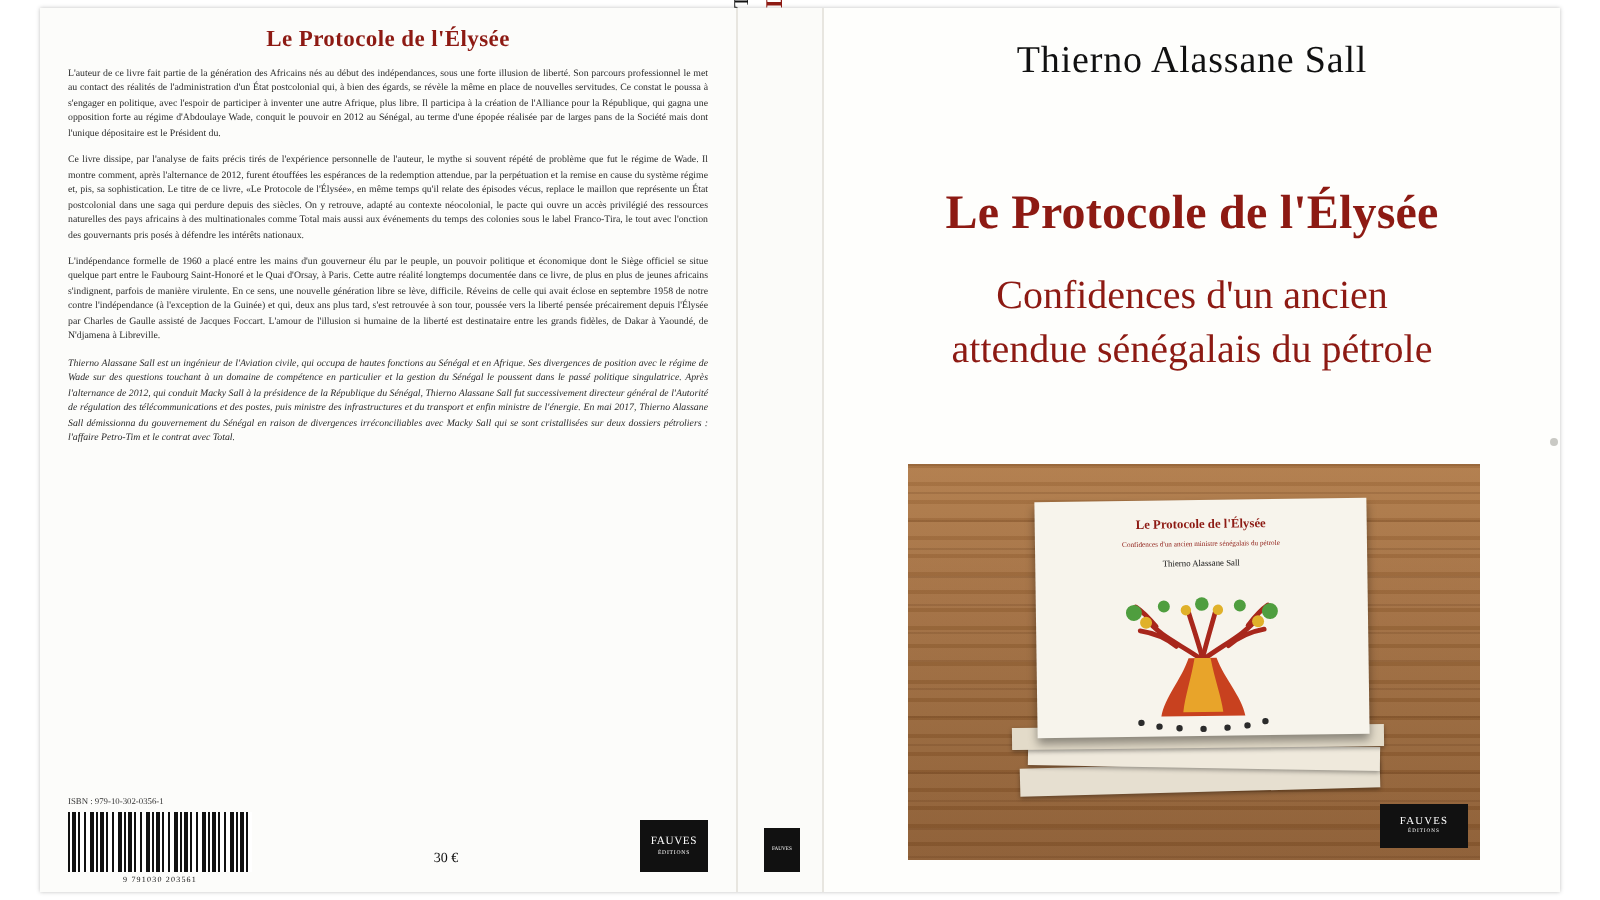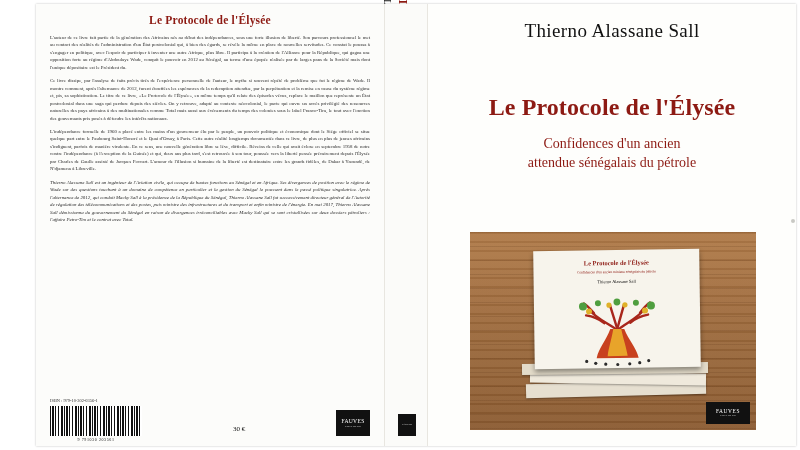--- a/index.html
+++ b/index.html
@@ -17,21 +17,21 @@
   #scene {
     position: relative;
     width: 800px;
     height: 450px;
     background: #ffffff;
   }
 
   
   .jacket {
     position: absolute;
-    left: 36px;
+    left: 20px;
     top: 4px;
     width: 760px;
     height: 442px;
     background: #c2410c;
     box-shadow: 0 0 2px rgba(0,0,0,0.25);
   }
 
   
   .back-cover {
     position: absolute;
@@ -200,21 +200,21 @@
   .fc-title {
     text-align: center;
     font-size: 24px;
     font-weight: bold;
     color: #8d1a13;
     margin-top: 52px;
     letter-spacing: 0.1px;
   }
   .fc-sub {
     text-align: center;
-    font-size: 14px;
+    font-size: 20px;
     color: #8d1a13;
     line-height: 1.35;
     margin-top: 14px;
   }
 
   
   .fc-photo {
     position: absolute;
     left: 42px;
     top: 228px;

